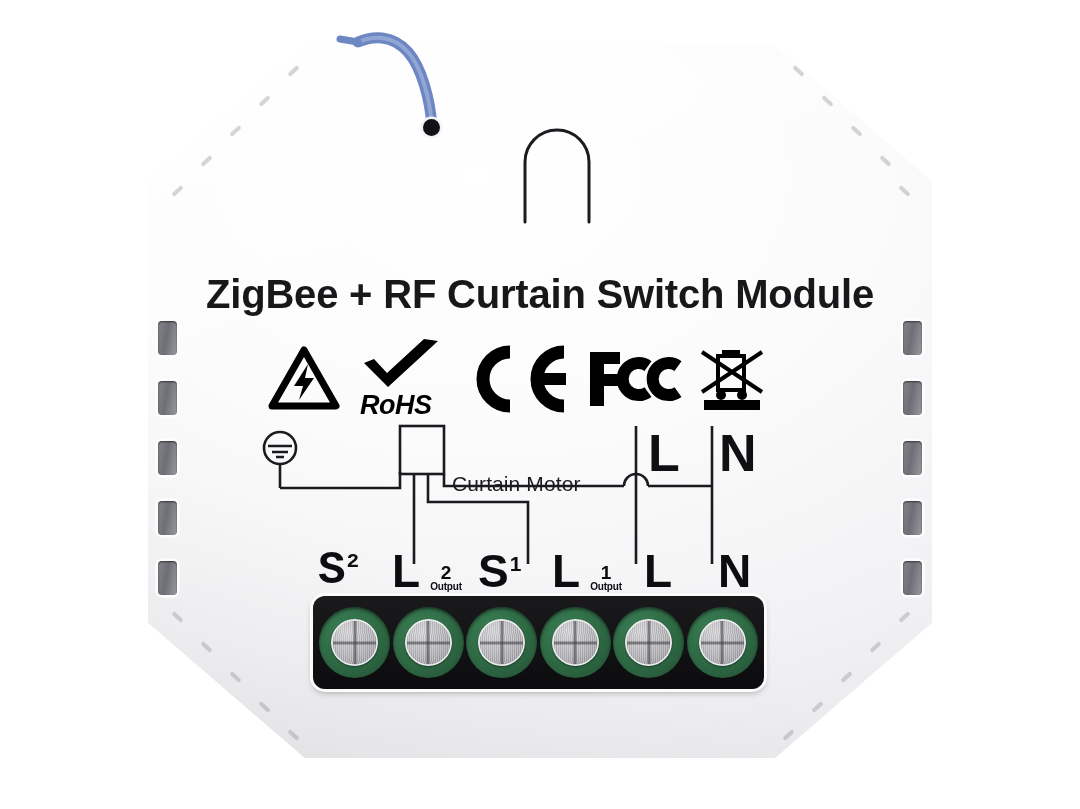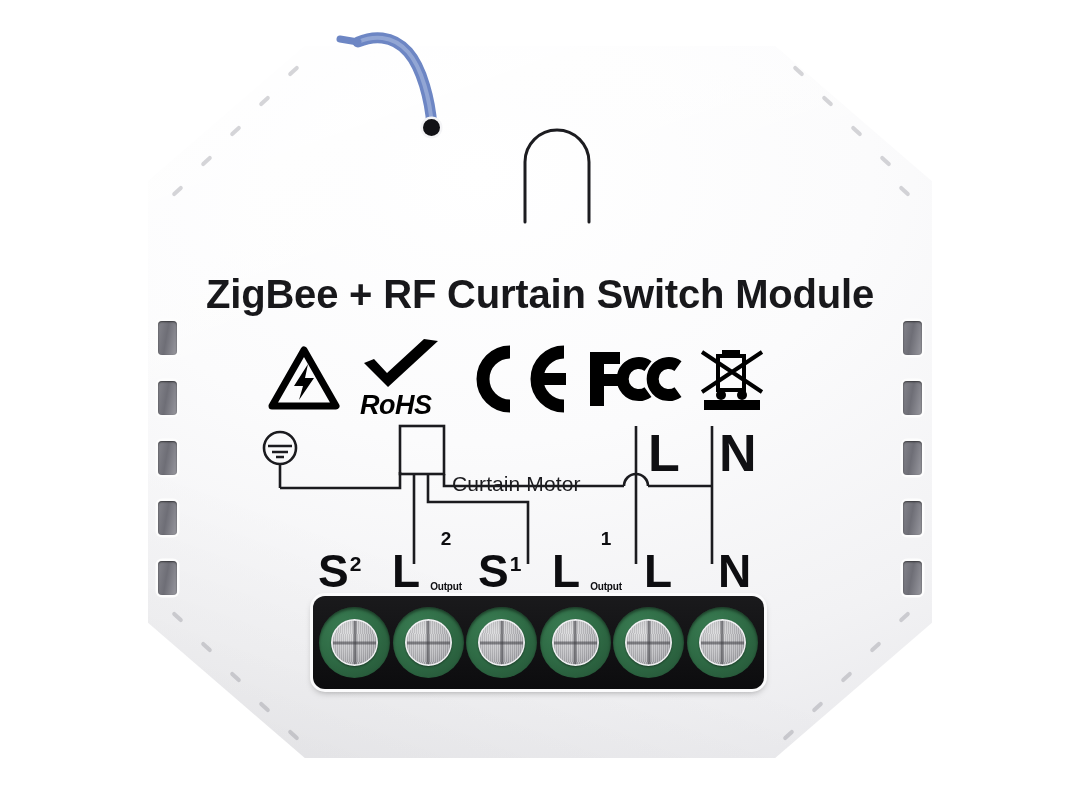--- a/index.html
+++ b/index.html
@@ -165,21 +165,21 @@
     margin-left: 1px;
   }
   .out-mark {
     position: absolute;
     bottom: 2px;
     text-align: center;
     line-height: 1;
     color: #0d0d10;
   }
   .out-mark .num { display: block; font-size: 19px; font-weight: 700; }
-  .out-mark .word { display: block; font-size: 10px; font-weight: 700; letter-spacing: -0.2px; margin-top: 34px; }
+  .out-mark .word { display: block; font-size: 10px; font-weight: 700; letter-spacing: -0.2px; }
 
   
   .tblock {
     position: absolute;
     left: 313px;
     top: 596px;
     width: 451px;
     height: 93px;
     background: linear-gradient(180deg, #1a1a1c 0%, #0c0c0e 100%);
     border-radius: 12px;
@@ -343,21 +343,21 @@
     <path d="M384 2 L384 140" stroke="#1b1b1f" stroke-width="2.6" fill="none"></path>
 
     <path d="M460 2 L460 140" stroke="#1b1b1f" stroke-width="2.6" fill="none"></path>
   </svg>
 
   <div class="motor-label">Curtain Motor</div>
   <div class="supply-label" style="left:648px;top:427px;">L</div>
   <div class="supply-label" style="left:719px;top:427px;">N</div>
 
   <div class="term-labels">
-    <div class="tl" style="left:0px;">
+    <div class="tl" style="left:0px;font-family:Liberation Mono, monospace;">
       <span>S</span><span class="sup">2</span>
     </div>
 
     <div class="tl" style="left:74px;">
       <span>L</span>
     </div>
     <div class="out-mark" style="left:106px;width:44px;">
       <span class="num">2</span>
       <span class="word">Output</span>
     </div>

